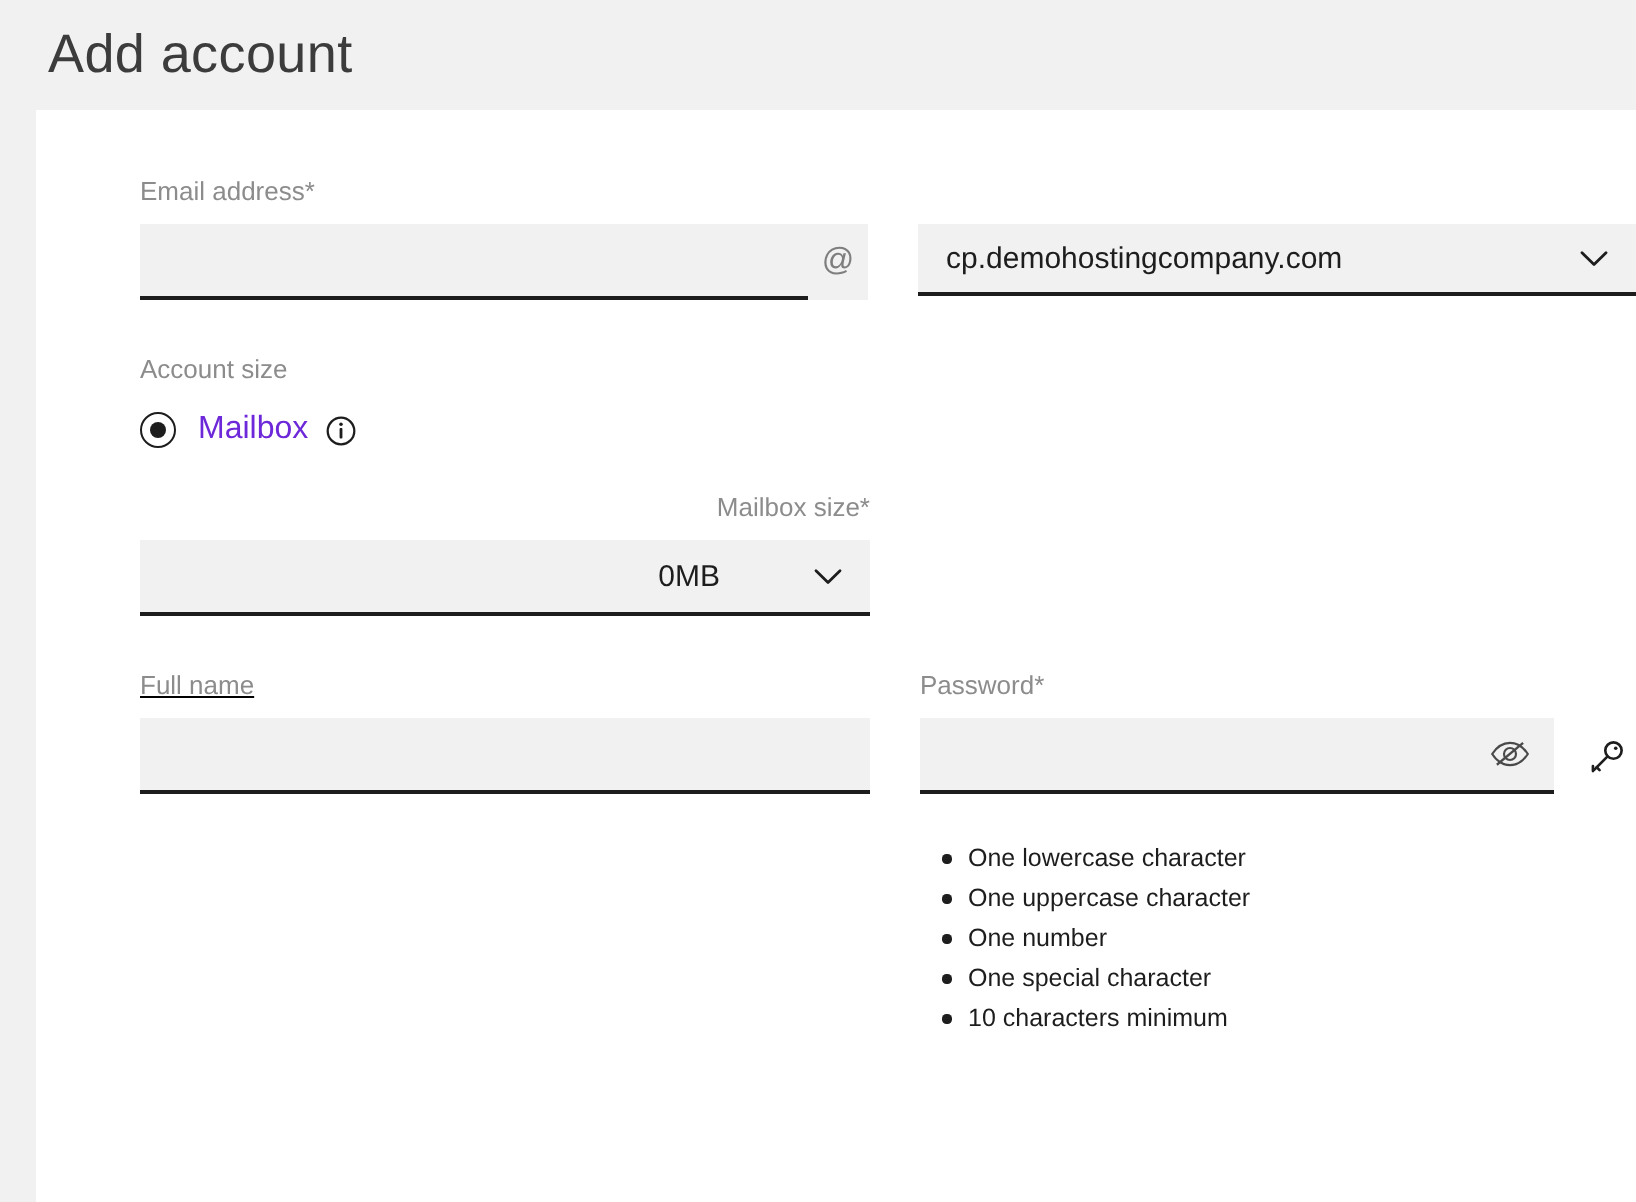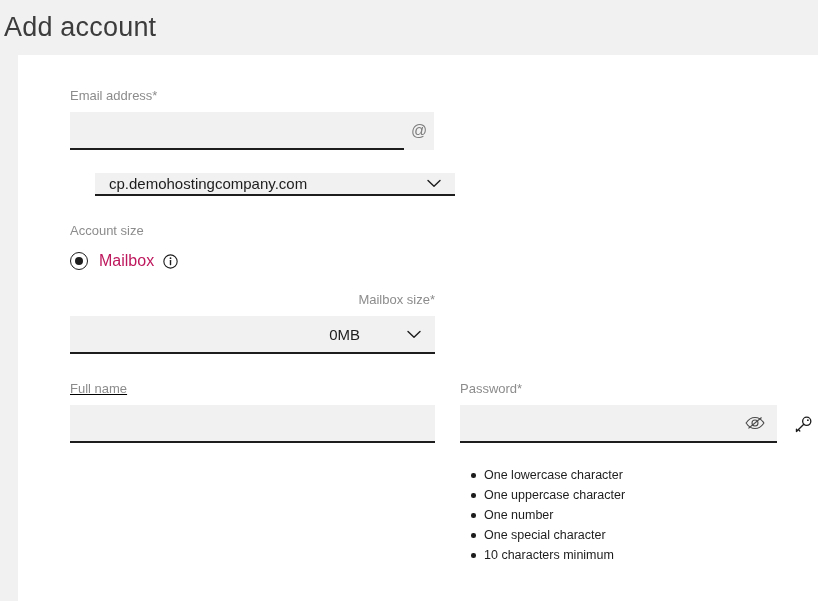--- a/index.html
+++ b/index.html
@@ -14,21 +14,21 @@
     overflow: hidden;
   }
 
   
   #page-header {
     height: 55px;
     background: #f1f1f1;
     display: flex;
     align-items: center;
     box-sizing: border-box;
-    padding-left: 4px;
+    padding-left: 24px;
   }
   #page-title {
     font-size: 27px;
     font-weight: 300;
     color: #3c3c3c;
     letter-spacing: .2px;
     line-height: 1;
   }
 
   
@@ -47,21 +47,20 @@
   .field-label {
     font-size: 13px;
     color: #8c8c8c;
     line-height: 1;
     margin-bottom: 10px;
     display: block;
   }
 
   .row {
     display: flex;
-    flex-direction: column;
   }
 
   
   .input-shell {
     background: #f1f1f1;
     border-bottom: 2px solid #1d1d1d;
     height: 38px;
     display: flex;
     align-items: center;
     box-sizing: border-box;
@@ -96,21 +95,21 @@
   }
 
   
   #domain-block {
     width: 360px;
     margin-left: 25px;
   }
   .select-shell {
     background: #f1f1f1;
     border-bottom: 2px solid #1d1d1d;
-    height: 23px;
+    height: 36px;
     display: flex;
     align-items: center;
     box-sizing: border-box;
     padding: 0 12px 0 14px;
     cursor: pointer;
   }
   .select-shell .sel-value {
     flex: 1;
     font-size: 15px;
     color: #1d1d1d;
@@ -149,21 +148,21 @@
     left: 50%;
     top: 50%;
     width: 8px;
     height: 8px;
     border-radius: 50%;
     background: #1d1d1d;
     transform: translate(-50%, -50%);
   }
   .radio-label {
     font-size: 16px;
-    color: #be185d;
+    color: #6d28d9;
     margin-left: 11px;
     line-height: 1;
   }
   .info-icon {
     width: 15px;
     height: 15px;
     margin-left: 9px;
     flex: none;
     cursor: pointer;
   }

